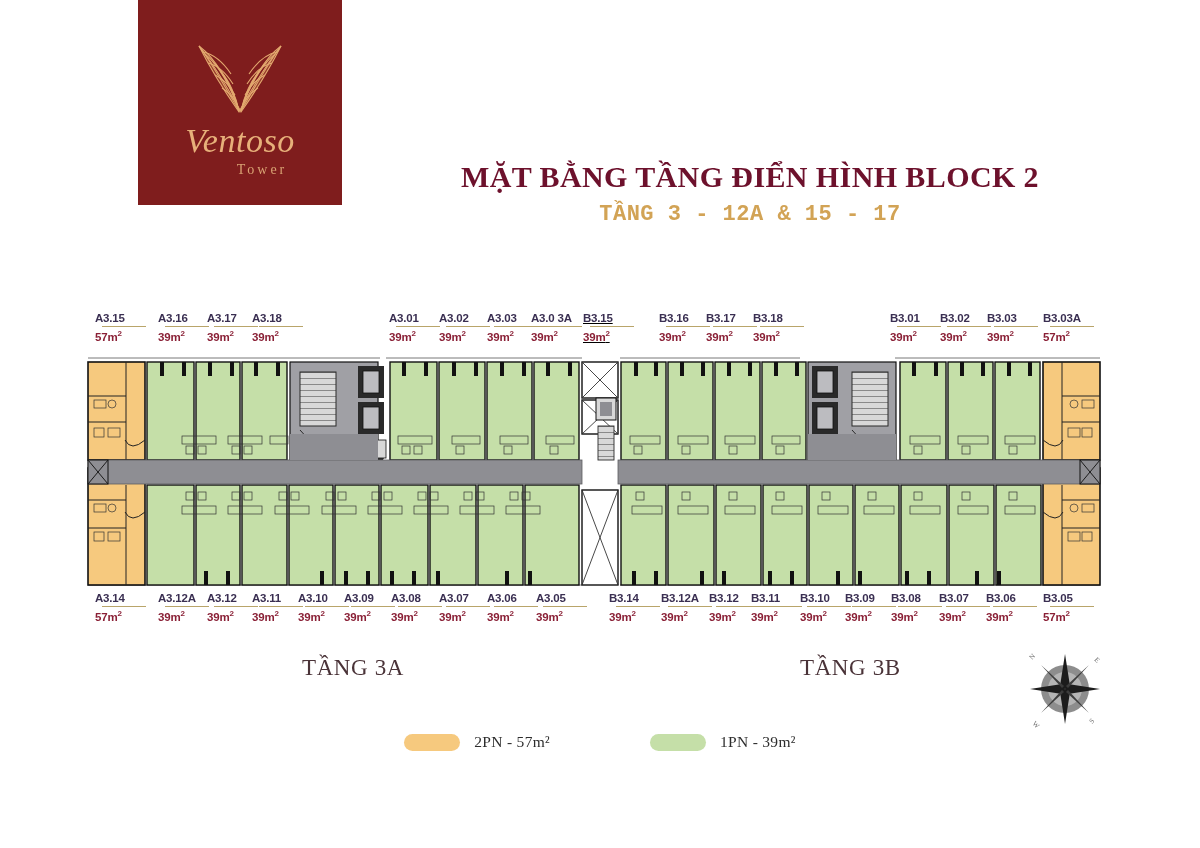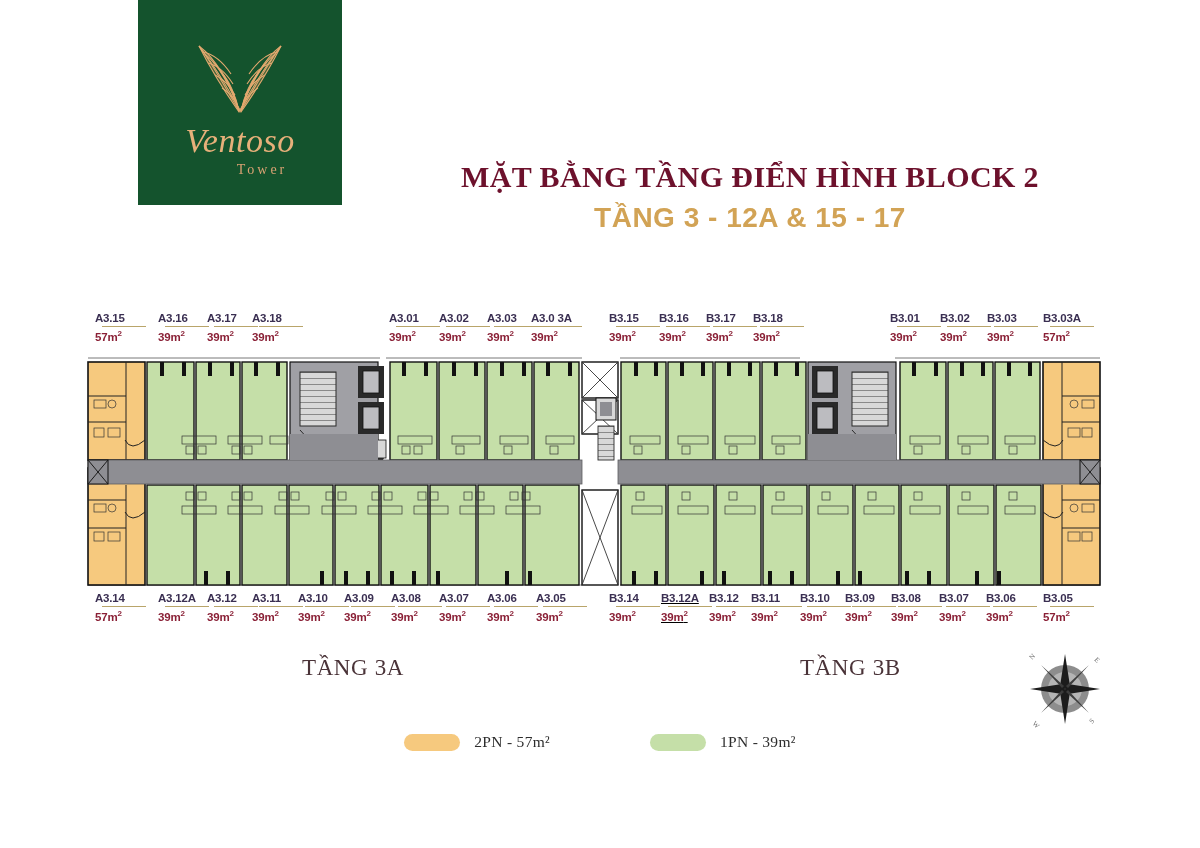--- a/index.html
+++ b/index.html
@@ -15,21 +15,21 @@
     overflow: hidden;
   }
 
   
   #logo-panel {
     position: absolute;
     left: 138px;
     top: 0;
     width: 204px;
     height: 205px;
-    background: #14532d;
+    background: #7f1d1d;
     display: flex;
     flex-direction: column;
     align-items: center;
     justify-content: center;
   }
   #logo-mark { width: 130px; height: 86px; margin-top: 4px; }
   #logo-wordmark {
     font-family: "Liberation Serif", serif;
     font-size: 34px;
     font-style: italic;
@@ -57,23 +57,23 @@
   }
   #main-title {
     font-family: "Liberation Serif", serif;
     font-weight: bold;
     font-size: 30px;
     color: #6d112c;
     letter-spacing: 0.4px;
     line-height: 1.1;
   }
   #sub-title {
-    font-family: Liberation Sans, sans-serif;
+    font-family: Liberation Mono, monospace;
     font-weight: bold;
-    font-size: 28px;
+    font-size: 22px;
     color: #d2a355;
     margin-top: 9px;
     letter-spacing: 0.5px;
   }
 
   
   #plan {
     position: absolute;
     left: 0;
     top: 300px;
@@ -509,21 +509,21 @@
     <div class="unit-label" style="left: 516px;">
       <div class="unit-code">A3.03</div>
       <div class="unit-rule"></div>
       <div class="unit-area">39m<sup>2</sup></div>
     </div>
     <div class="unit-label" style="left: 560px;">
       <div class="unit-code">A3.0 3A</div>
       <div class="unit-rule"></div>
       <div class="unit-area">39m<sup>2</sup></div>
     </div>
-    <div class="unit-label" style="left: 638px;">
+    <div class="unit-label" style="left: 612px; text-decoration: underline;">
       <div class="unit-code">B3.15</div>
       <div class="unit-rule"></div>
       <div class="unit-area">39m<sup>2</sup></div>
     </div>
     <div class="unit-label" style="left: 688px;">
       <div class="unit-code">B3.16</div>
       <div class="unit-rule"></div>
       <div class="unit-area">39m<sup>2</sup></div>
     </div>
     <div class="unit-label" style="left: 735px;">
@@ -606,21 +606,21 @@
     <div class="unit-label" style="left: 565px;">
       <div class="unit-code">A3.05</div>
       <div class="unit-rule"></div>
       <div class="unit-area">39m<sup>2</sup></div>
     </div>
     <div class="unit-label" style="left: 638px;">
       <div class="unit-code">B3.14</div>
       <div class="unit-rule"></div>
       <div class="unit-area">39m<sup>2</sup></div>
     </div>
-    <div class="unit-label" style="left: 690px; text-decoration: underline;">
+    <div class="unit-label" style="left: 690px;">
       <div class="unit-code">B3.12A</div>
       <div class="unit-rule"></div>
       <div class="unit-area">39m<sup>2</sup></div>
     </div>
     <div class="unit-label" style="left: 738px;">
       <div class="unit-code">B3.12</div>
       <div class="unit-rule"></div>
       <div class="unit-area">39m<sup>2</sup></div>
     </div>
     <div class="unit-label" style="left: 780px;">

